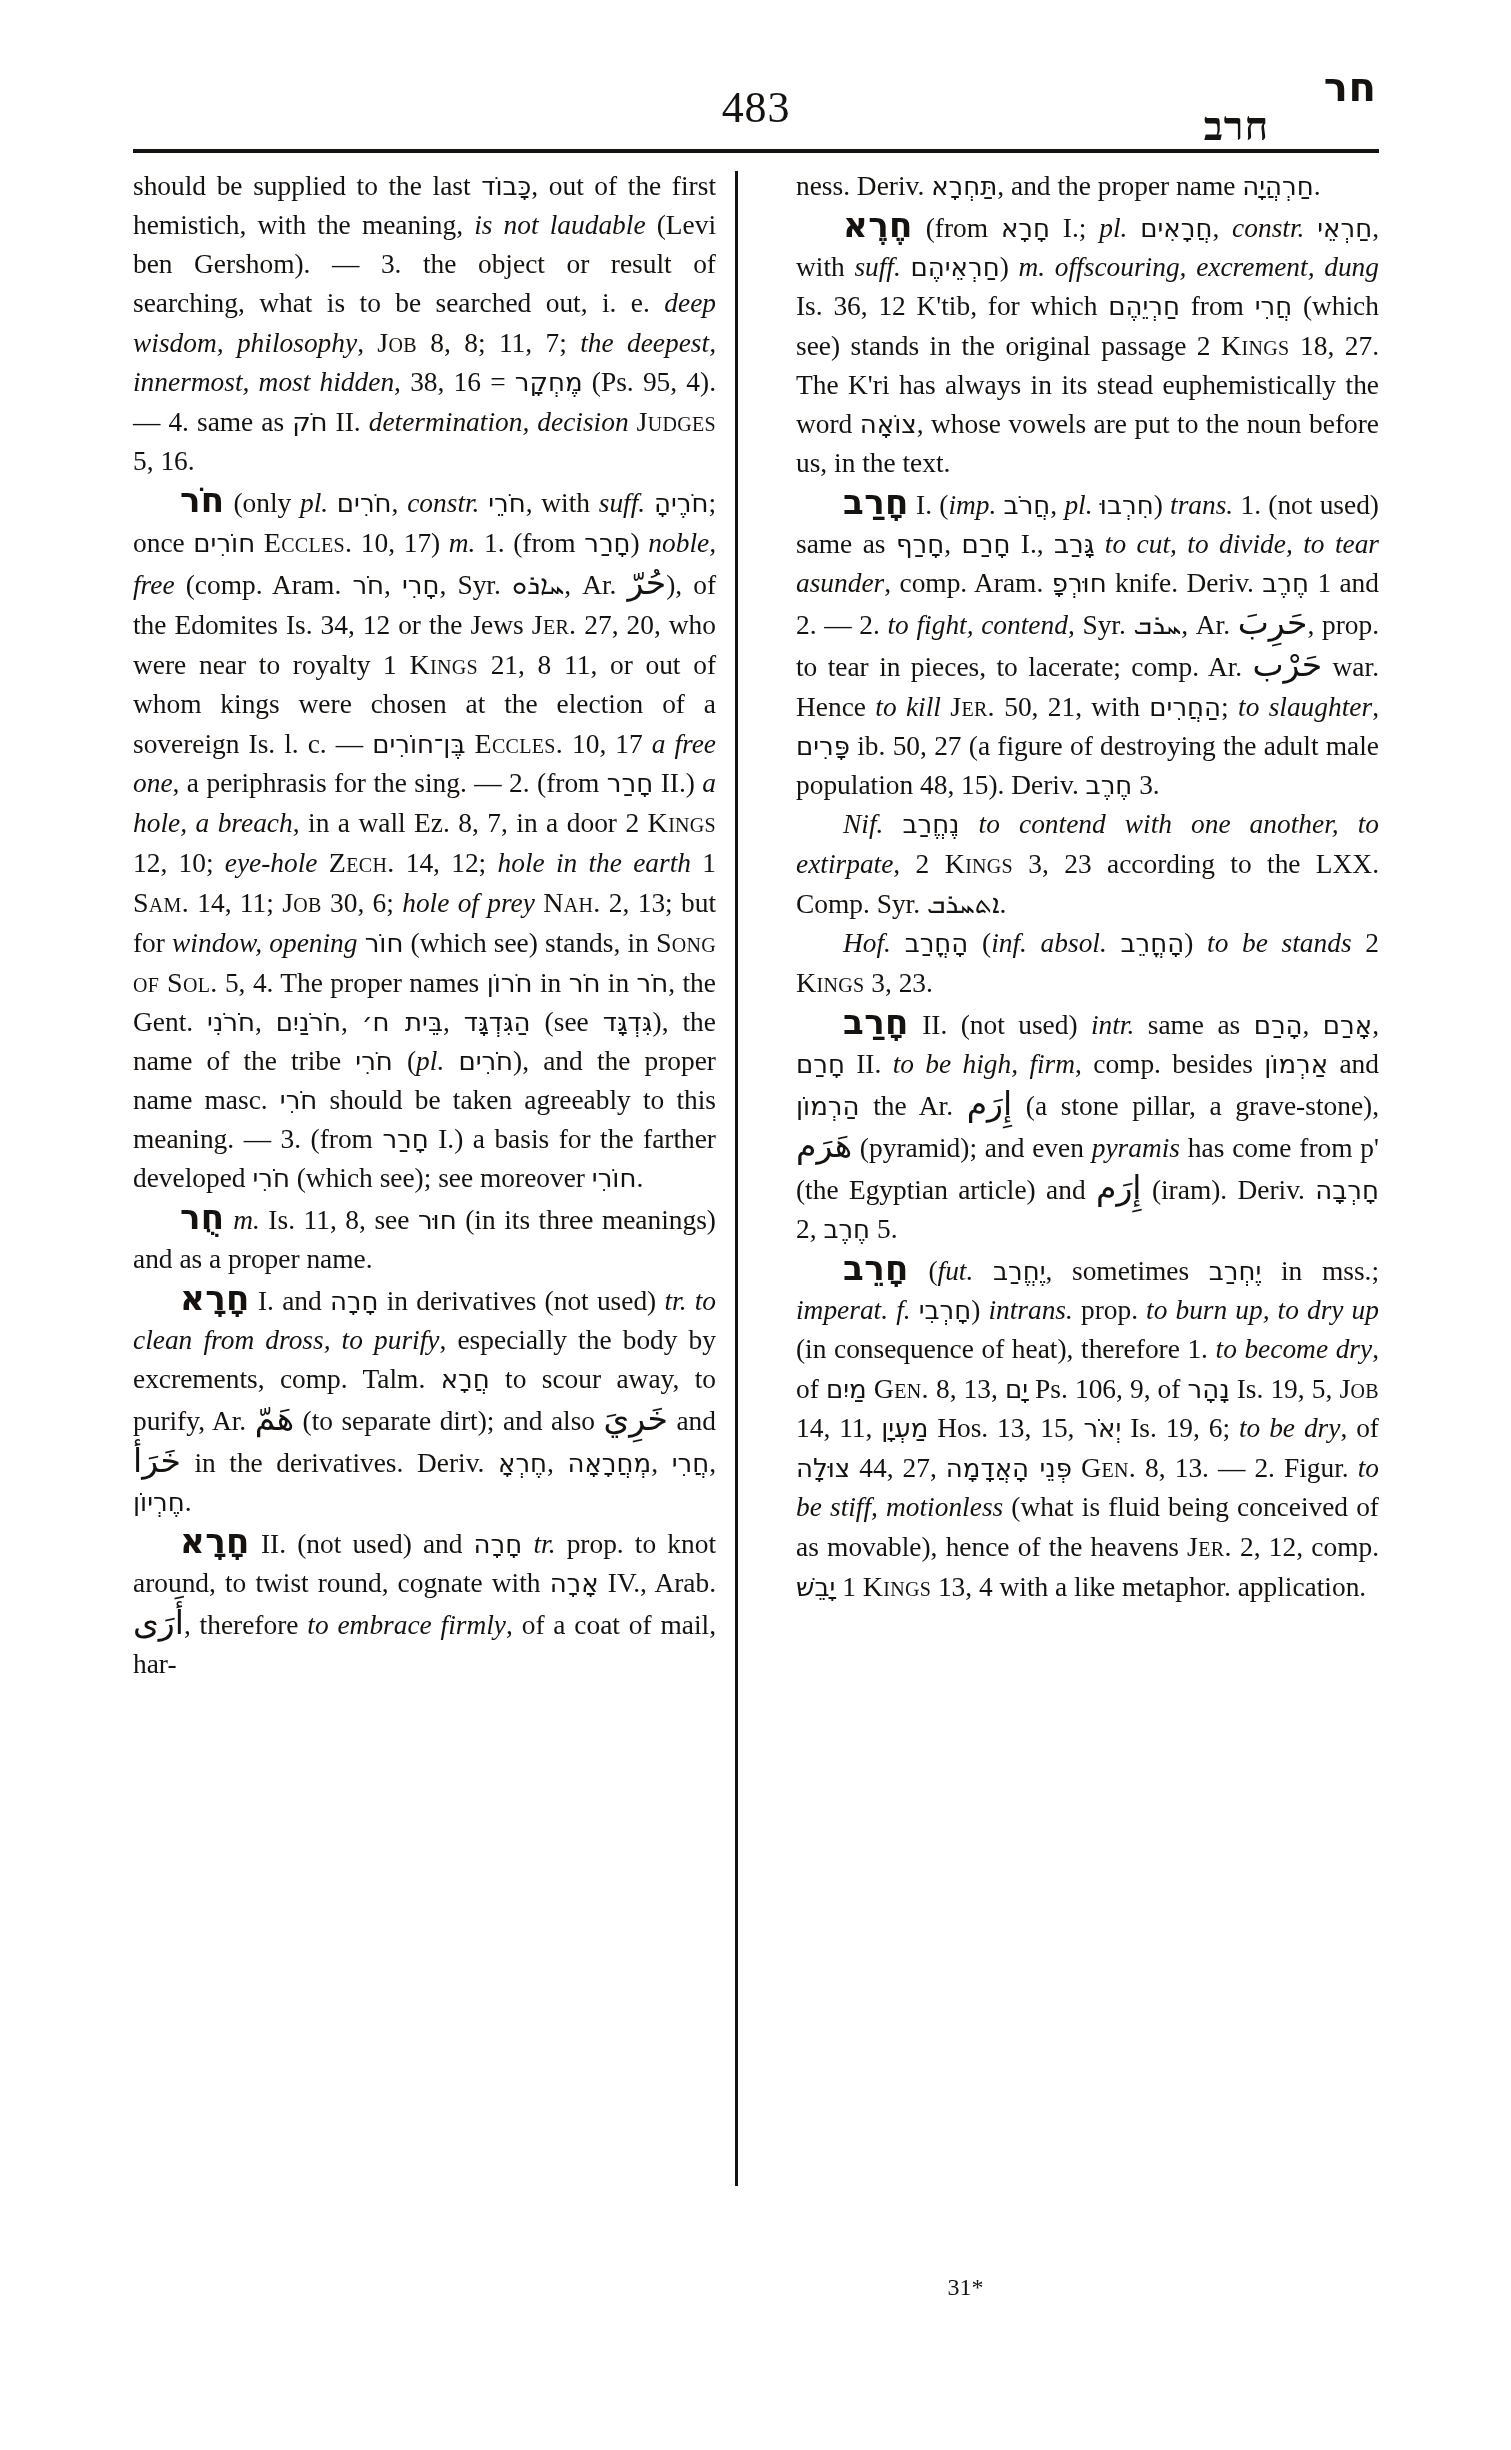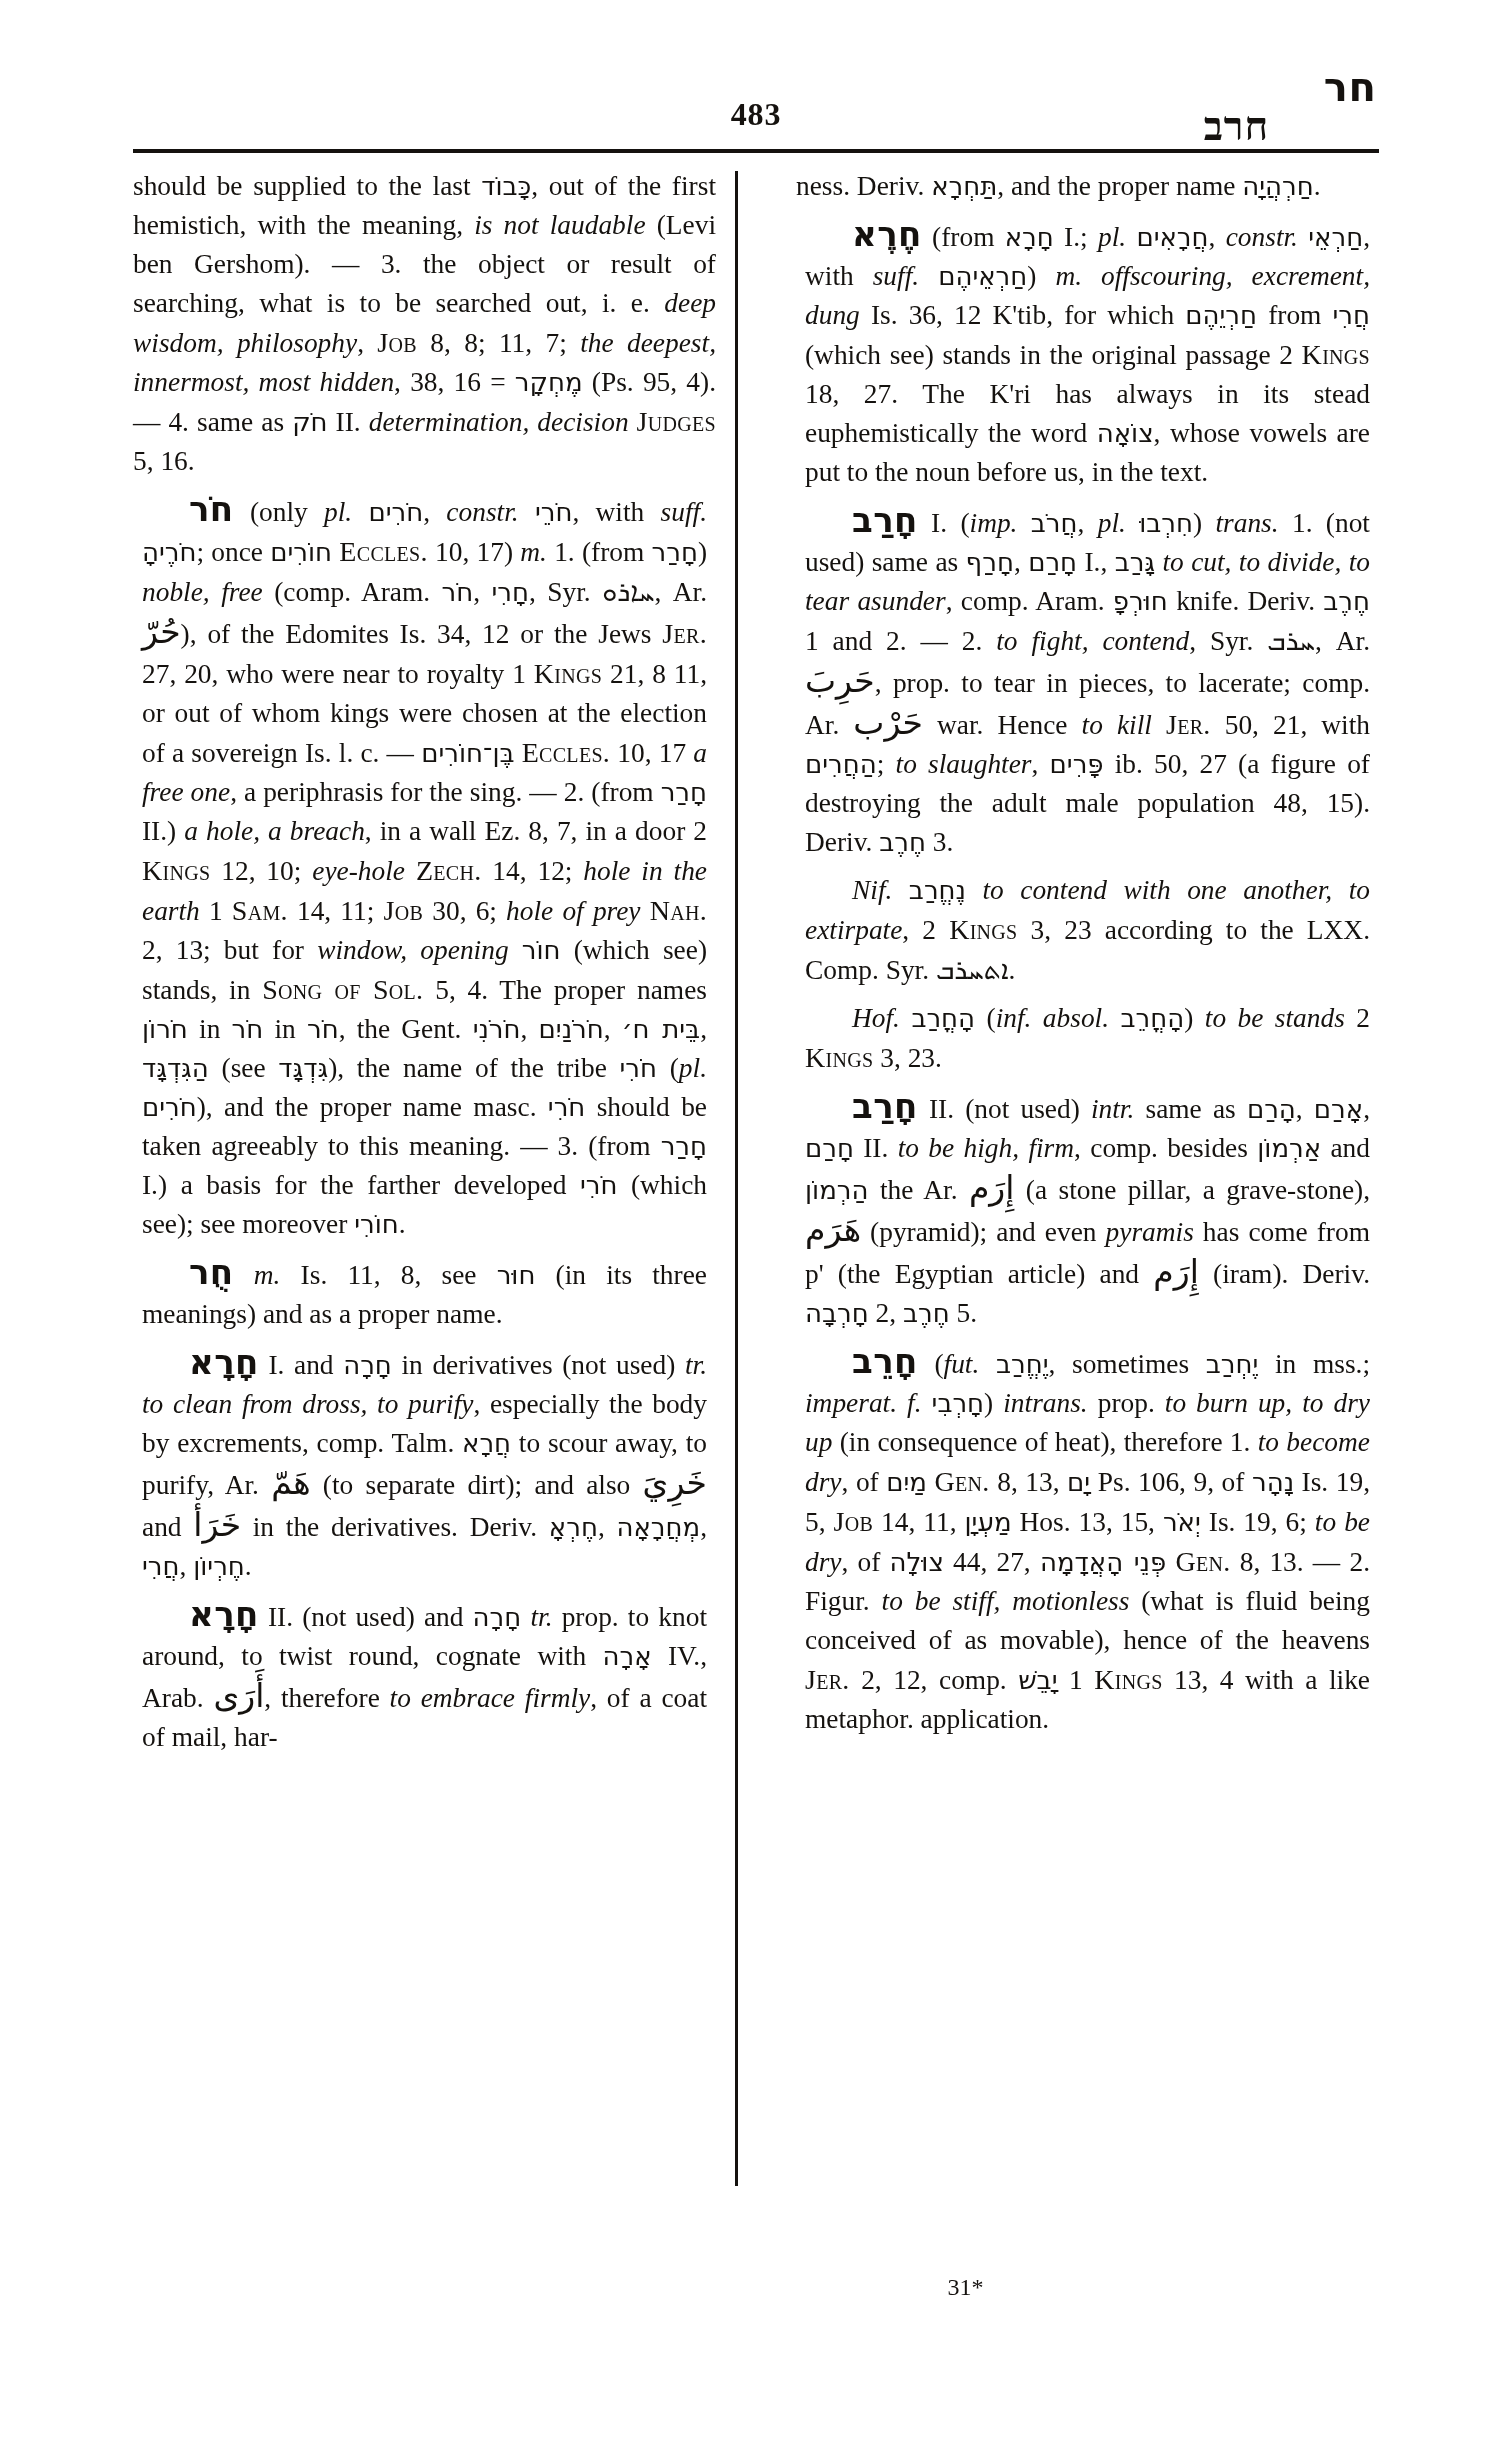--- a/index.html
+++ b/index.html
@@ -36,22 +36,22 @@
     font-family: "DejaVu Sans", sans-serif;
     font-size: 40px;
     font-weight: 700;
     line-height: 1;
     letter-spacing: 0.9px;
     direction: rtl;
   }
   .rh-left { margin-left: 110px; }
   .rh-right { margin-right: 108px; font-family: Liberation Serif, serif; }
   .rh-folio {
-    font-size: 32px;
-    font-weight: 700;
+    font-size: 44px;
+    font-weight: 400;
     letter-spacing: 0.9px;
     line-height: 1;
     position: absolute;
     left: 50%;
     transform: translateX(-50%);
     bottom: 0;
   }
   .head-rule {
     position: absolute;
     top: 149px;
@@ -85,21 +85,21 @@
     left: 735px;
     width: 2.7px;
     height: 2015px;
     background: #15120f;
   }
   p.para {
     margin: 0;
     text-indent: 0;
   }
   p.entry {
-    margin: 9px;
+    margin: 0;
     text-indent: 47px;
   }
   .heb {
     font-family: "DejaVu Sans", sans-serif;
     font-size: 26px;
     direction: rtl;
     unicode-bidi: isolate;
   }
   .heb-lemma {
     font-family: "DejaVu Sans", sans-serif;

